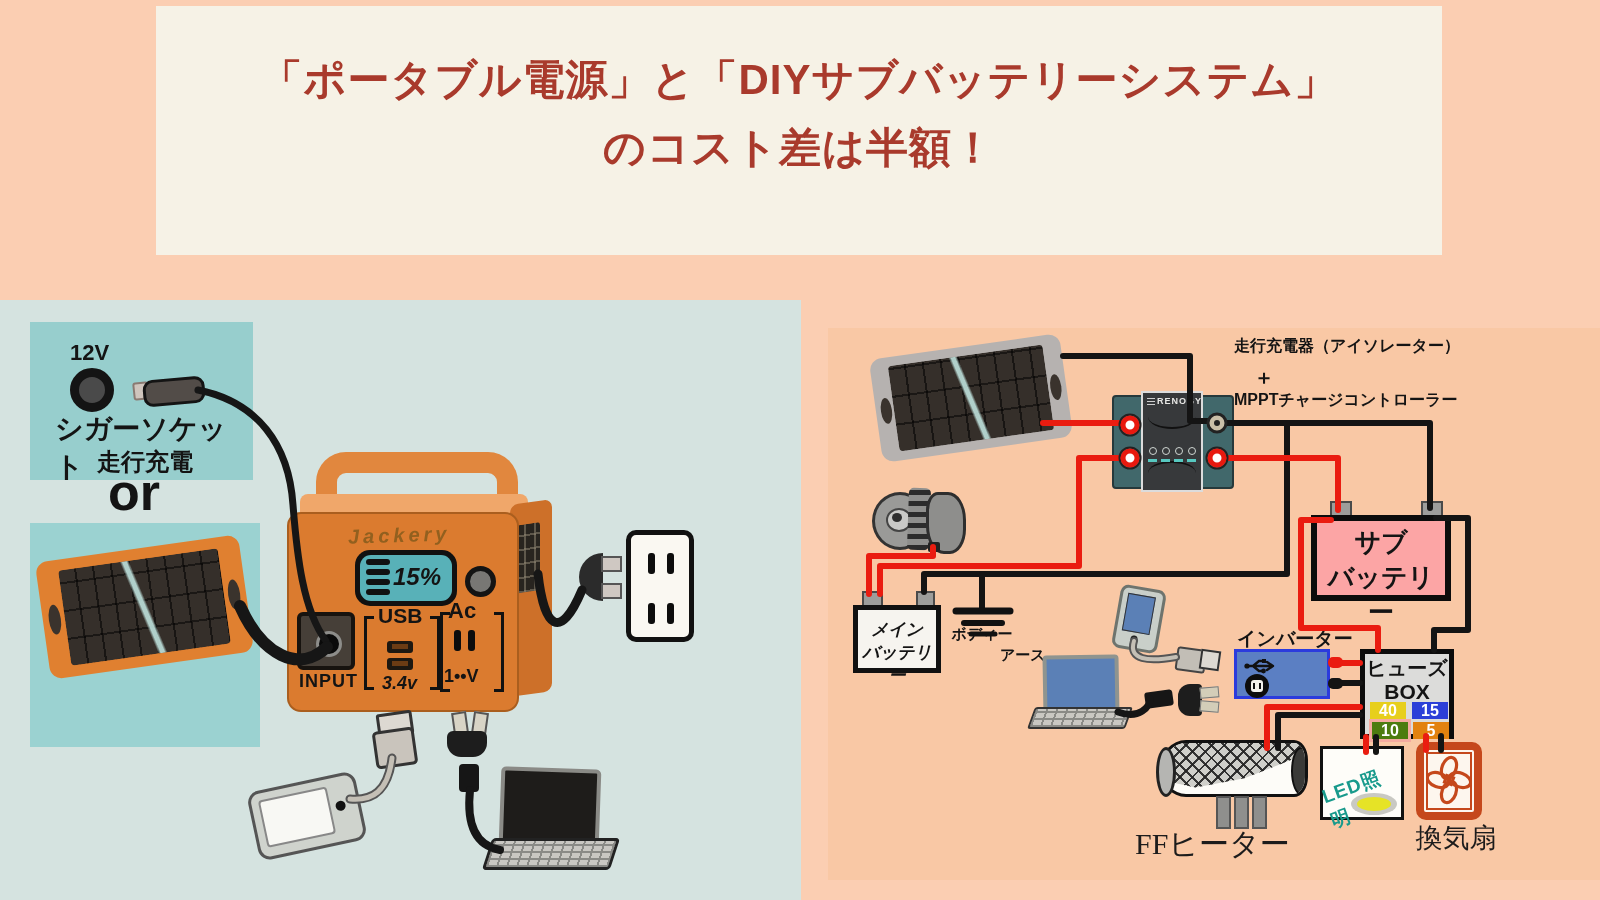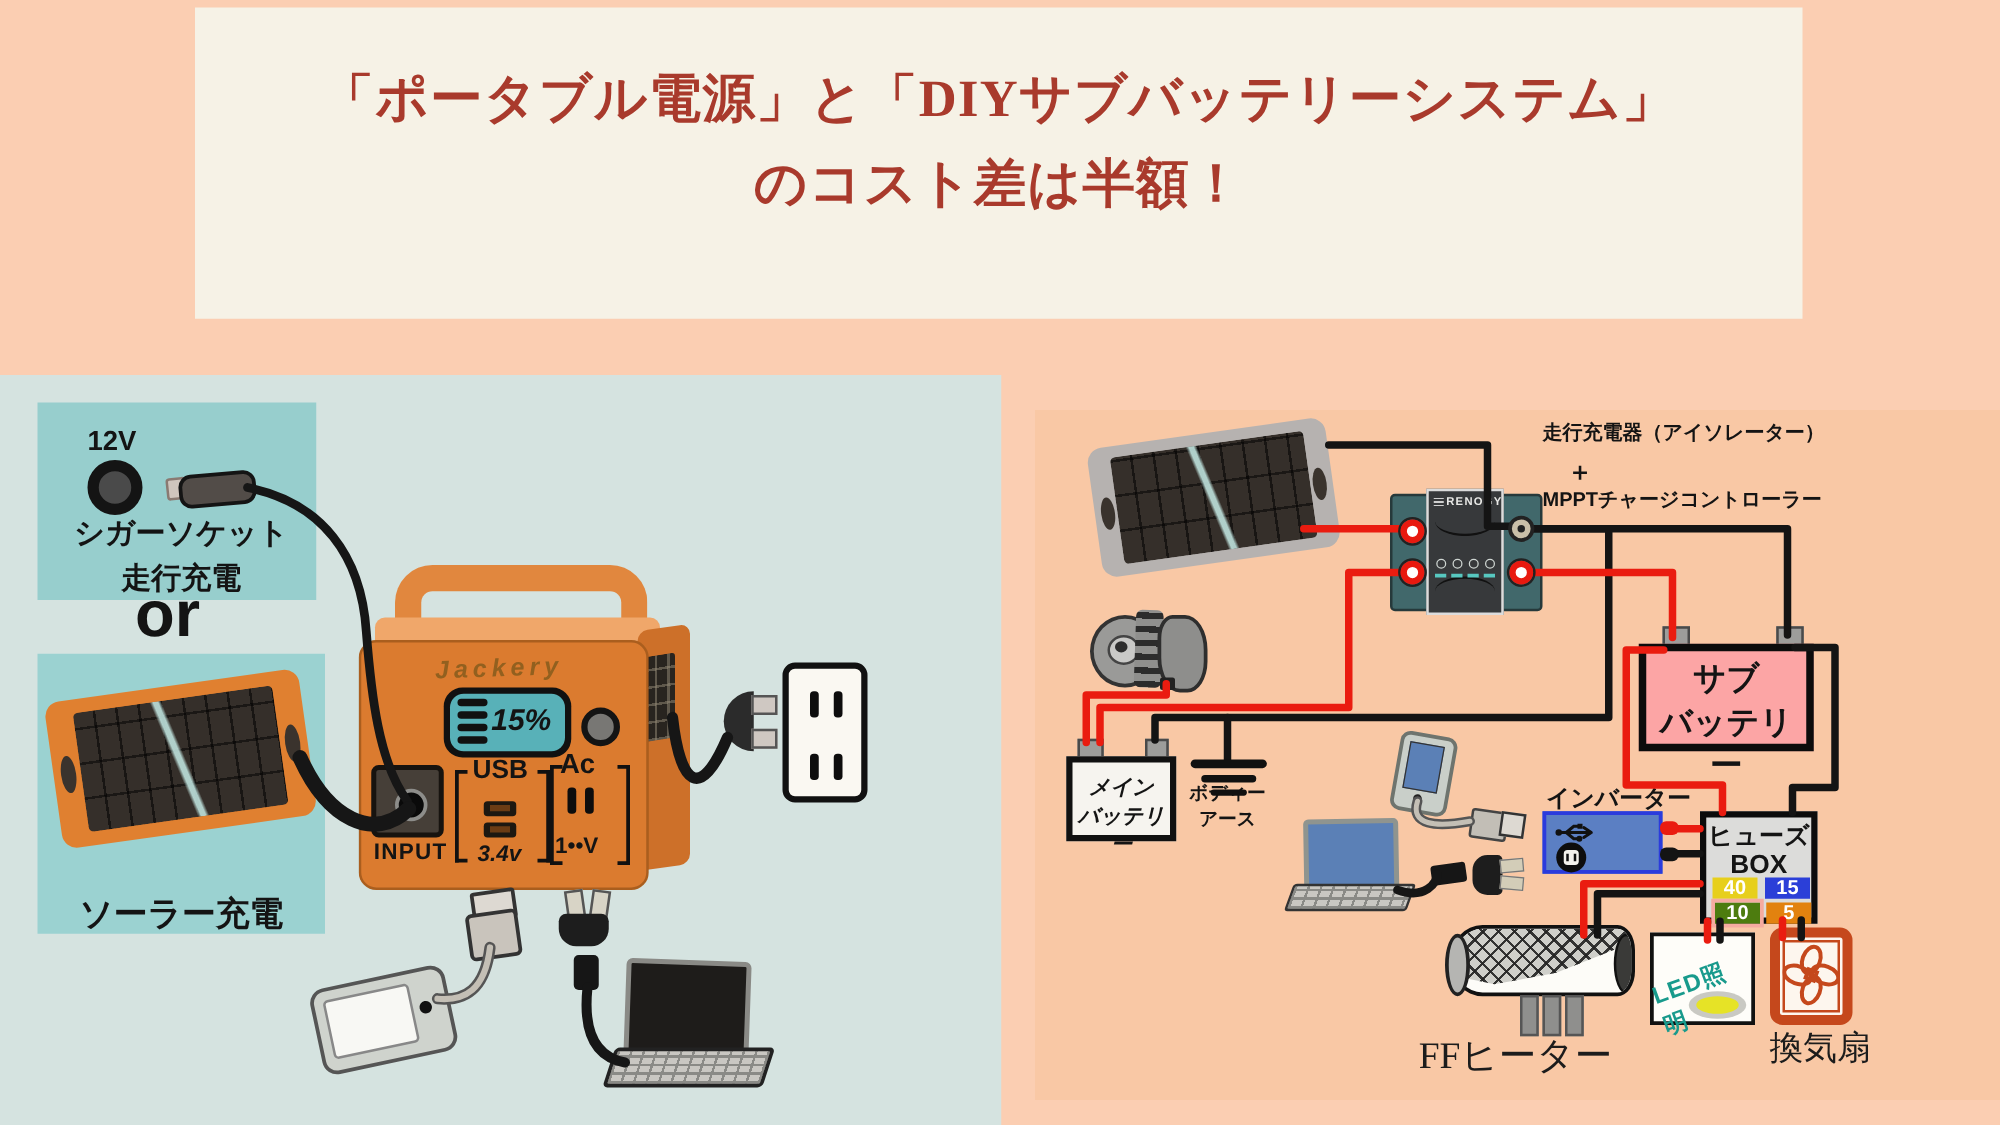--- a/index.html
+++ b/index.html
@@ -2,21 +2,21 @@
 <html><head>
 <meta charset="utf-8">
 <style>
   html,body{margin:0;padding:0;background:#fbceb2;}
   .canvas{position:relative;width:1600px;height:900px;overflow:hidden;background:#fbceb2;
     font-family:"Liberation Sans",sans-serif;}
   .abs{position:absolute;}
   .jp{font-family:"Liberation Sans",sans-serif;font-weight:700;color:#141414;}
   .serifjp{font-family:"Liberation Serif",serif;color:#1c1c1c;}
   .banner{background:#f6f2e6;}
-  .title{color:#a93a2c;font-family:Liberation Serif, serif;font-weight:700;
+  .title{color:#a93a2c;font-family:Liberation Sans, sans-serif;font-weight:700;
     text-align:center;font-size:42px;line-height:1.62;letter-spacing:1px;}
   .leftpanel{background:#d5e3e0;}
   .tealbox{background:#97cecd;}
   .tealbox2{background:#9bd2d1;}
   .rightpanel{background:#f9c8a5;}
   .outline-box{background:#f6f4ef;border:5px solid #111;}
   .graybox{background:#fca5a5;border:6px solid #0c0c0c;}
   .terminal{background:#9d9d9b;border:2px solid #4a4a4a;}
   .solarframe{border-radius:12px;}
   .solarcells{position:absolute;background:
@@ -51,32 +51,31 @@
     </div>
   </div>
 
   <div class="abs leftpanel" style="left:0;top:300px;width:801px;height:600px;"></div>
 
   <div class="abs tealbox" style="left:30px;top:322px;width:223px;height:158px;"></div>
   <div class="abs jp" style="left:70px;top:340px;font-size:22px;font-weight:600;">12V</div>
   <div class="abs" style="left:70px;top:368px;width:44px;height:44px;border-radius:50%;background:#4a4a4a;border:9px solid #141414;box-sizing:border-box;"></div>
   <div class="abs" style="left:133px;top:382px;width:12px;height:14px;background:#cfc5bd;border:2px solid #8a7a72;border-radius:3px;transform:rotate(-6deg);"></div>
   <div class="abs" style="left:143px;top:378px;width:56px;height:21px;background:#524c48;border:3px solid #141414;border-radius:10px;transform:rotate(-5deg);"></div>
-  <div class="abs jp" style="left:55px;top:410px;width:180px;text-align:center;font-size:24px;font-family:Liberation Mono, monospace;">シガーソケット</div>
+  <div class="abs jp" style="left:55px;top:410px;width:180px;text-align:left;font-size:28px;font-family:Liberation Mono, monospace;">シガーソケット</div>
   <div class="abs jp" style="left:55px;top:446px;width:180px;text-align:center;font-size:24px;">走行充電</div>
 
   <div class="abs jp" style="left:108px;top:462px;font-size:52px;font-weight:800;">or</div>
 
   <div class="abs tealbox2" style="left:30px;top:523px;width:230px;height:224px;"></div>
   <div class="abs solarframe" style="left:42px;top:548px;width:205px;height:118px;background:#e08030;transform:rotate(-8deg);">
     <div class="solarcells" style="left:22px;top:11px;width:161px;height:96px;"></div>
     <div class="abs handleellipse" style="left:6px;top:44px;width:12px;height:30px;"></div>
     <div class="abs handleellipse" style="left:187px;top:44px;width:12px;height:30px;"></div>
   </div>
-  <div class="abs jp" style="left:40px;top:713px;width:210px;text-align:center;font-size:27px;">ソーラー充電</div>
 
   <div class="abs" style="left:316px;top:452px;width:202px;height:92px;border:21px solid #e1873e;border-bottom:none;border-radius:30px 30px 0 0;box-sizing:border-box;"></div>
   <div class="abs" style="left:300px;top:494px;width:228px;height:30px;background:#f0a76a;border-radius:8px;"></div>
   <div class="abs" style="left:510px;top:502px;width:42px;height:192px;background:#cd7029;border-radius:8px;transform:skewY(-8deg);"></div>
   <div class="abs" style="left:514px;top:524px;width:26px;height:68px;background:
       repeating-linear-gradient(0deg, rgba(150,140,120,.5) 0 2px, rgba(0,0,0,0) 2px 14px),
       repeating-linear-gradient(90deg, rgba(150,140,120,.5) 0 2px, rgba(0,0,0,0) 2px 10px),#28241f;
       transform:skewY(-9deg);border-radius:3px;"></div>
   <div class="abs" style="left:287px;top:512px;width:228px;height:196px;background:#db7b2f;border-radius:14px;border:2px solid rgba(80,40,0,.35);"></div>
   <div class="abs" style="left:348px;top:524px;font-size:20px;letter-spacing:4px;color:#92601f;font-style:italic;font-weight:700;transform:rotate(-2deg);">Jackery</div>
@@ -177,21 +176,21 @@
     <div class="abs" style="left:56px;top:56px;width:12px;height:10px;background:#222;border-radius:2px;"></div>
   </div>
 
   <div class="abs terminal" style="left:862px;top:591px;width:17px;height:14px;"></div>
   <div class="abs terminal" style="left:916px;top:591px;width:15px;height:14px;"></div>
   <div class="abs outline-box" style="left:853px;top:605px;width:88px;height:68px;box-sizing:border-box;font-style:italic;">
     <div class="jp" style="text-align:center;font-size:17px;margin-top:8px;">メイン</div>
     <div class="jp" style="text-align:center;font-size:17px;">バッテリー</div>
   </div>
   <div class="abs jp" style="left:950px;top:625px;width:64px;text-align:center;font-size:15px;">ボディー</div>
-  <div class="abs jp" style="left:950px;top:646px;width:64px;text-align:center;font-size:15px;">アース</div>
+  <div class="abs jp" style="left:1000px;top:646px;width:64px;text-align:left;font-size:15px;">アース</div>
 
   <div class="abs terminal" style="left:1330px;top:501px;width:18px;height:15px;"></div>
   <div class="abs terminal" style="left:1421px;top:501px;width:18px;height:15px;"></div>
   <div class="abs graybox" style="left:1311px;top:515px;width:140px;height:86px;box-sizing:border-box;">
     <div class="jp" style="text-align:center;font-size:26px;margin-top:4px;">サブ</div>
     <div class="jp" style="text-align:center;font-size:26px;">バッテリー</div>
   </div>
 
   <div class="abs jp" style="left:1237px;top:626px;font-size:19px;">インバーター</div>
   <div class="abs" style="left:1234px;top:649px;width:96px;height:50px;background:#5b7fc3;border:3px solid #2b3bdd;box-sizing:border-box;">

